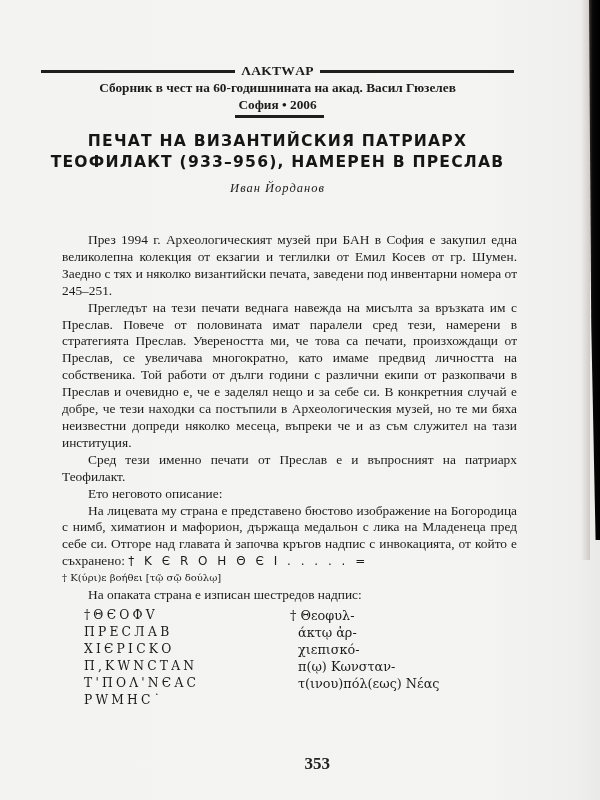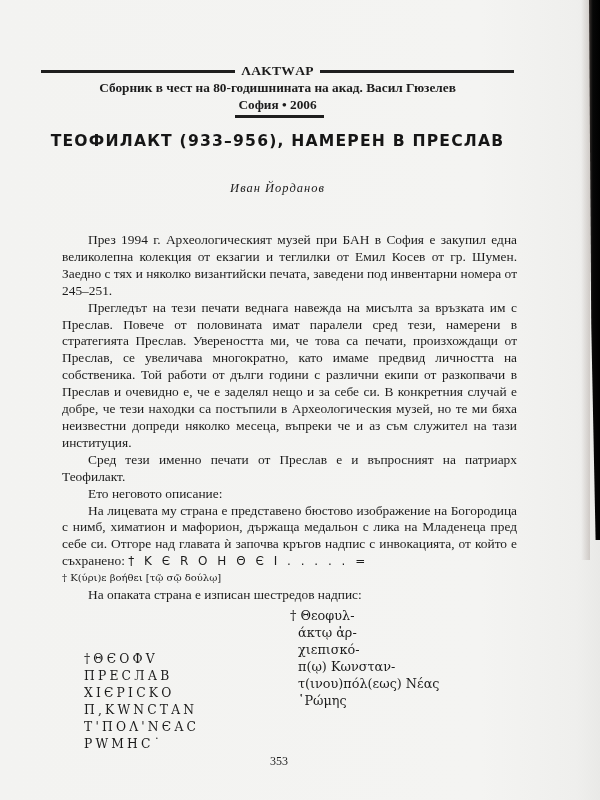--- a/index.html
+++ b/index.html
@@ -63,51 +63,52 @@
     }
     .body p { margin: 0; text-indent: 26px; }
     .body p.noindent { text-indent: 0; }
     .greek { font-family: "DejaVu Serif", serif; font-size: 10px; }
     .seal-inv { font-family: "DejaVu Sans", sans-serif; font-size: 12px; letter-spacing: 3px; }
 
     
     .inscr-left {
       position: absolute; left: 84px; top: 607px;
       font-family: "DejaVu Serif", serif; font-size: 12.3px; line-height: 17px;
-      letter-spacing: 3.2px; color: #1b1b1b; margin-top: 44px;
+      letter-spacing: 3.2px; color: #1b1b1b;
     }
     .inscr-right {
       position: absolute; left: 290px; top: 607px;
       font-family: "DejaVu Serif", serif; font-size: 12.8px; line-height: 17px;
       color: #1b1b1b;
     }
     .inscr-right div:not(:first-child) { padding-left: 8px; }
 
     .page-number {
-      position: absolute; left: 270px; top: 754px; width: 60px; text-align: left;
-      font-size: 12px; font-weight: normal; color: #222;
+      position: absolute; left: 270px; top: 754px; width: 60px; text-align: right;
+      font-size: 17px; font-weight: bold; color: #222;
     }
   </style>
 </head>
 <body>
 
 <div class="page">
   <div class="spine-shadow"></div>
   <div class="spine"></div>
 
   <div class="hdr-rule-row">
     <div class="hdr-rule"></div>
     <span class="hdr-series">ΛΑΚΤWΑΡ</span>
     <div class="hdr-rule"></div>
   </div>
-  <div class="hdr-subtitle">Сборник в чест на 80-годишнината на акад. Васил Гюзелев</div>
+  <div class="hdr-subtitle">Сборник в чест на 60-годишнината на акад. Васил Гюзелев</div>
   <div class="hdr-place">София • 2006</div>
   <div class="hdr-underline"></div>
 
   <div class="title">
+    <div>ПЕЧАТ НА ВИЗАНТИЙСКИЯ ПАТРИАРХ</div>
     <div>ТЕОФИЛАКТ (933–956), НАМЕРЕН В ПРЕСЛАВ</div>
   </div>
   <div class="author">Иван Йорданов</div>
 
   <div class="body">
     <p>През 1994 г. Археологическият музей при БАН в София е закупил една великолепна колекция от екзагии и теглилки от Емил Косев от гр. Шумен. Заедно с тях и няколко византийски печата, заведени под инвентарни номера от 245–251.</p>
     <p>Прегледът на тези печати веднага навежда на мисълта за връзката им с Преслав. Повече от половината имат паралели сред тези, намерени в стратегията Преслав. Увереността ми, че това са печати, произхождащи от Преслав, се увеличава многократно, като имаме предвид личността на собственика. Той работи от дълги години с различни екипи от разкопвачи в Преслав и очевидно е, че е заделял нещо и за себе си. В конкретния случай е добре, че тези находки са постъпили в Археологическия музей, но те ми бяха неизвестни допреди няколко месеца, въпреки че и аз съм служител на тази институция.</p>
     <p>Сред тези именно печати от Преслав е и въпросният на патриарх Теофилакт.</p>
     <p>Ето неговото описание:</p>
     <p><span>На лицевата му страна е представено бюстово изображение на Богородица с нимб, химатион и мафорион, държаща медальон с лика на Младенеца пред себе си. Отгоре над главата ѝ започва кръгов надпис с инвокацията, от който е съхранено:</span> <span class="seal-inv">† Κ Є R O H Θ Є I . . . . . =</span></p>
@@ -123,17 +124,16 @@
     <div>Τ'ΠΟΛ'ΝЄΑϹ</div>
     <div>ΡWΜΗϹ˙</div>
   </div>
 
   <div class="inscr-right">
     <div>† Θεοφυλ-</div>
     <div>άκτῳ ἀρ-</div>
     <div>χιεπισκό-</div>
     <div>π(ῳ) Κωνσταν-</div>
     <div>τ(ινου)πόλ(εως) Νέας</div>
-    <div>῾Ρώμης</div>
   </div>
 
   <div class="page-number">353</div>
 </div>
 
 </body></html>

